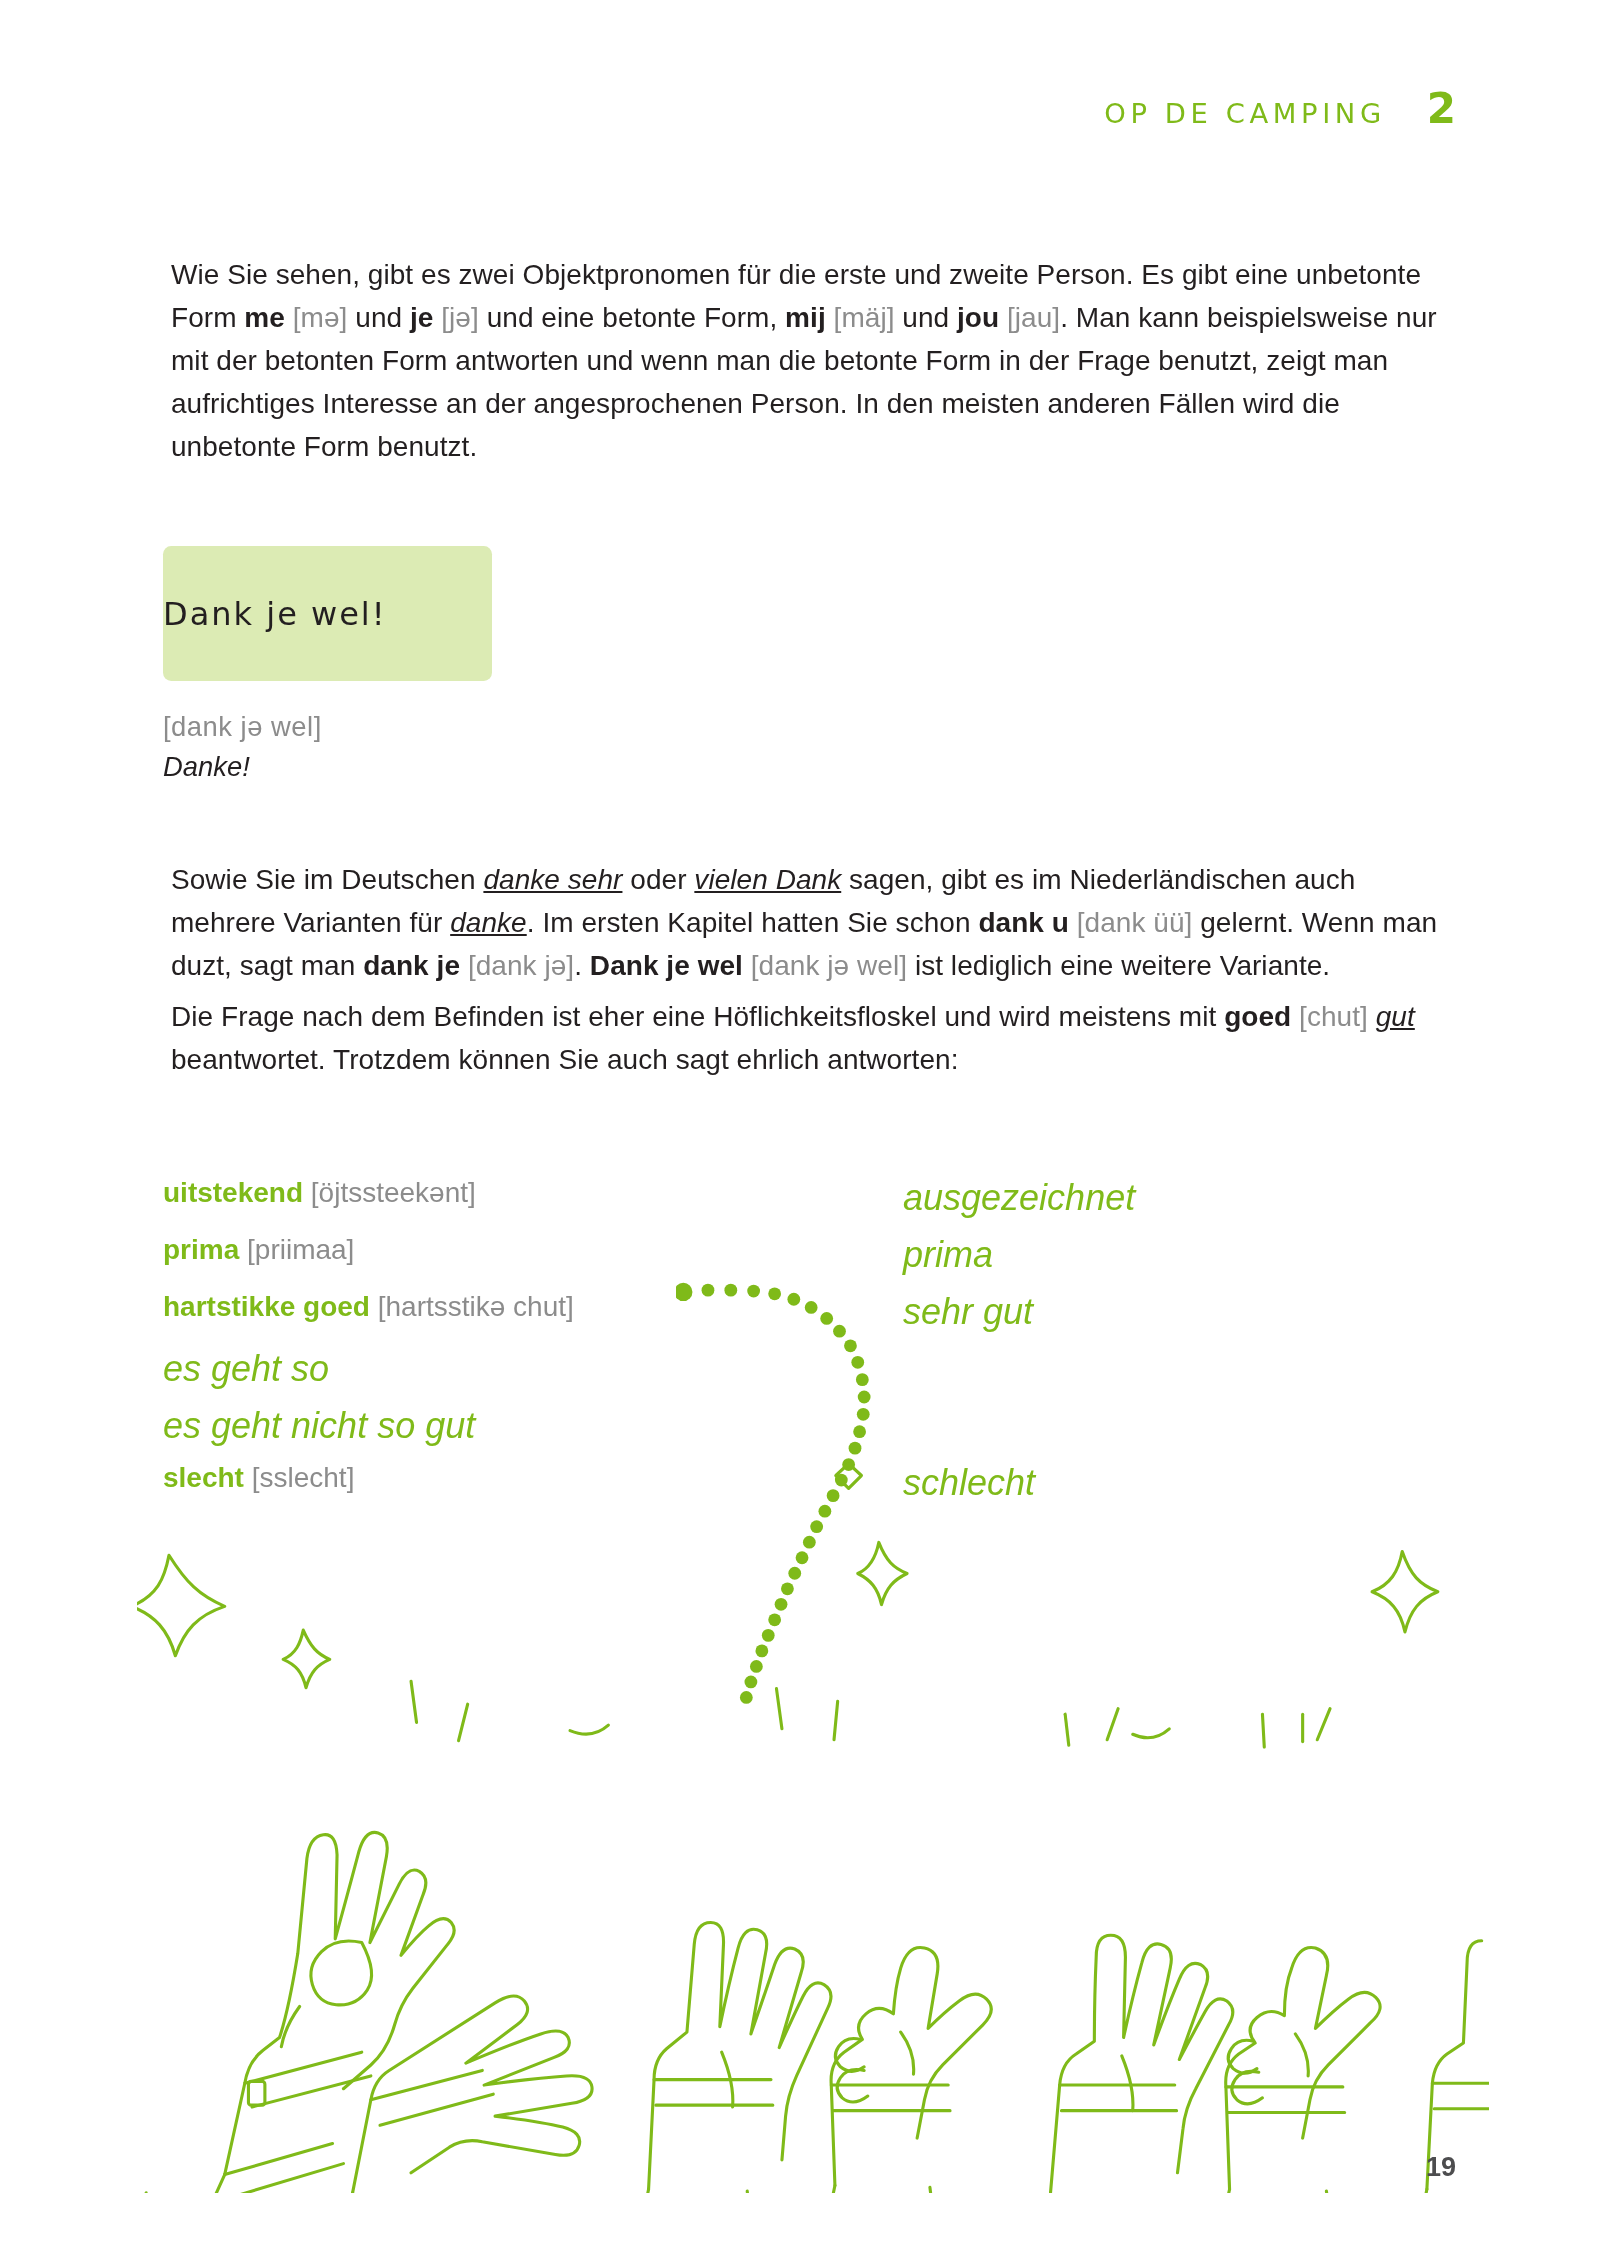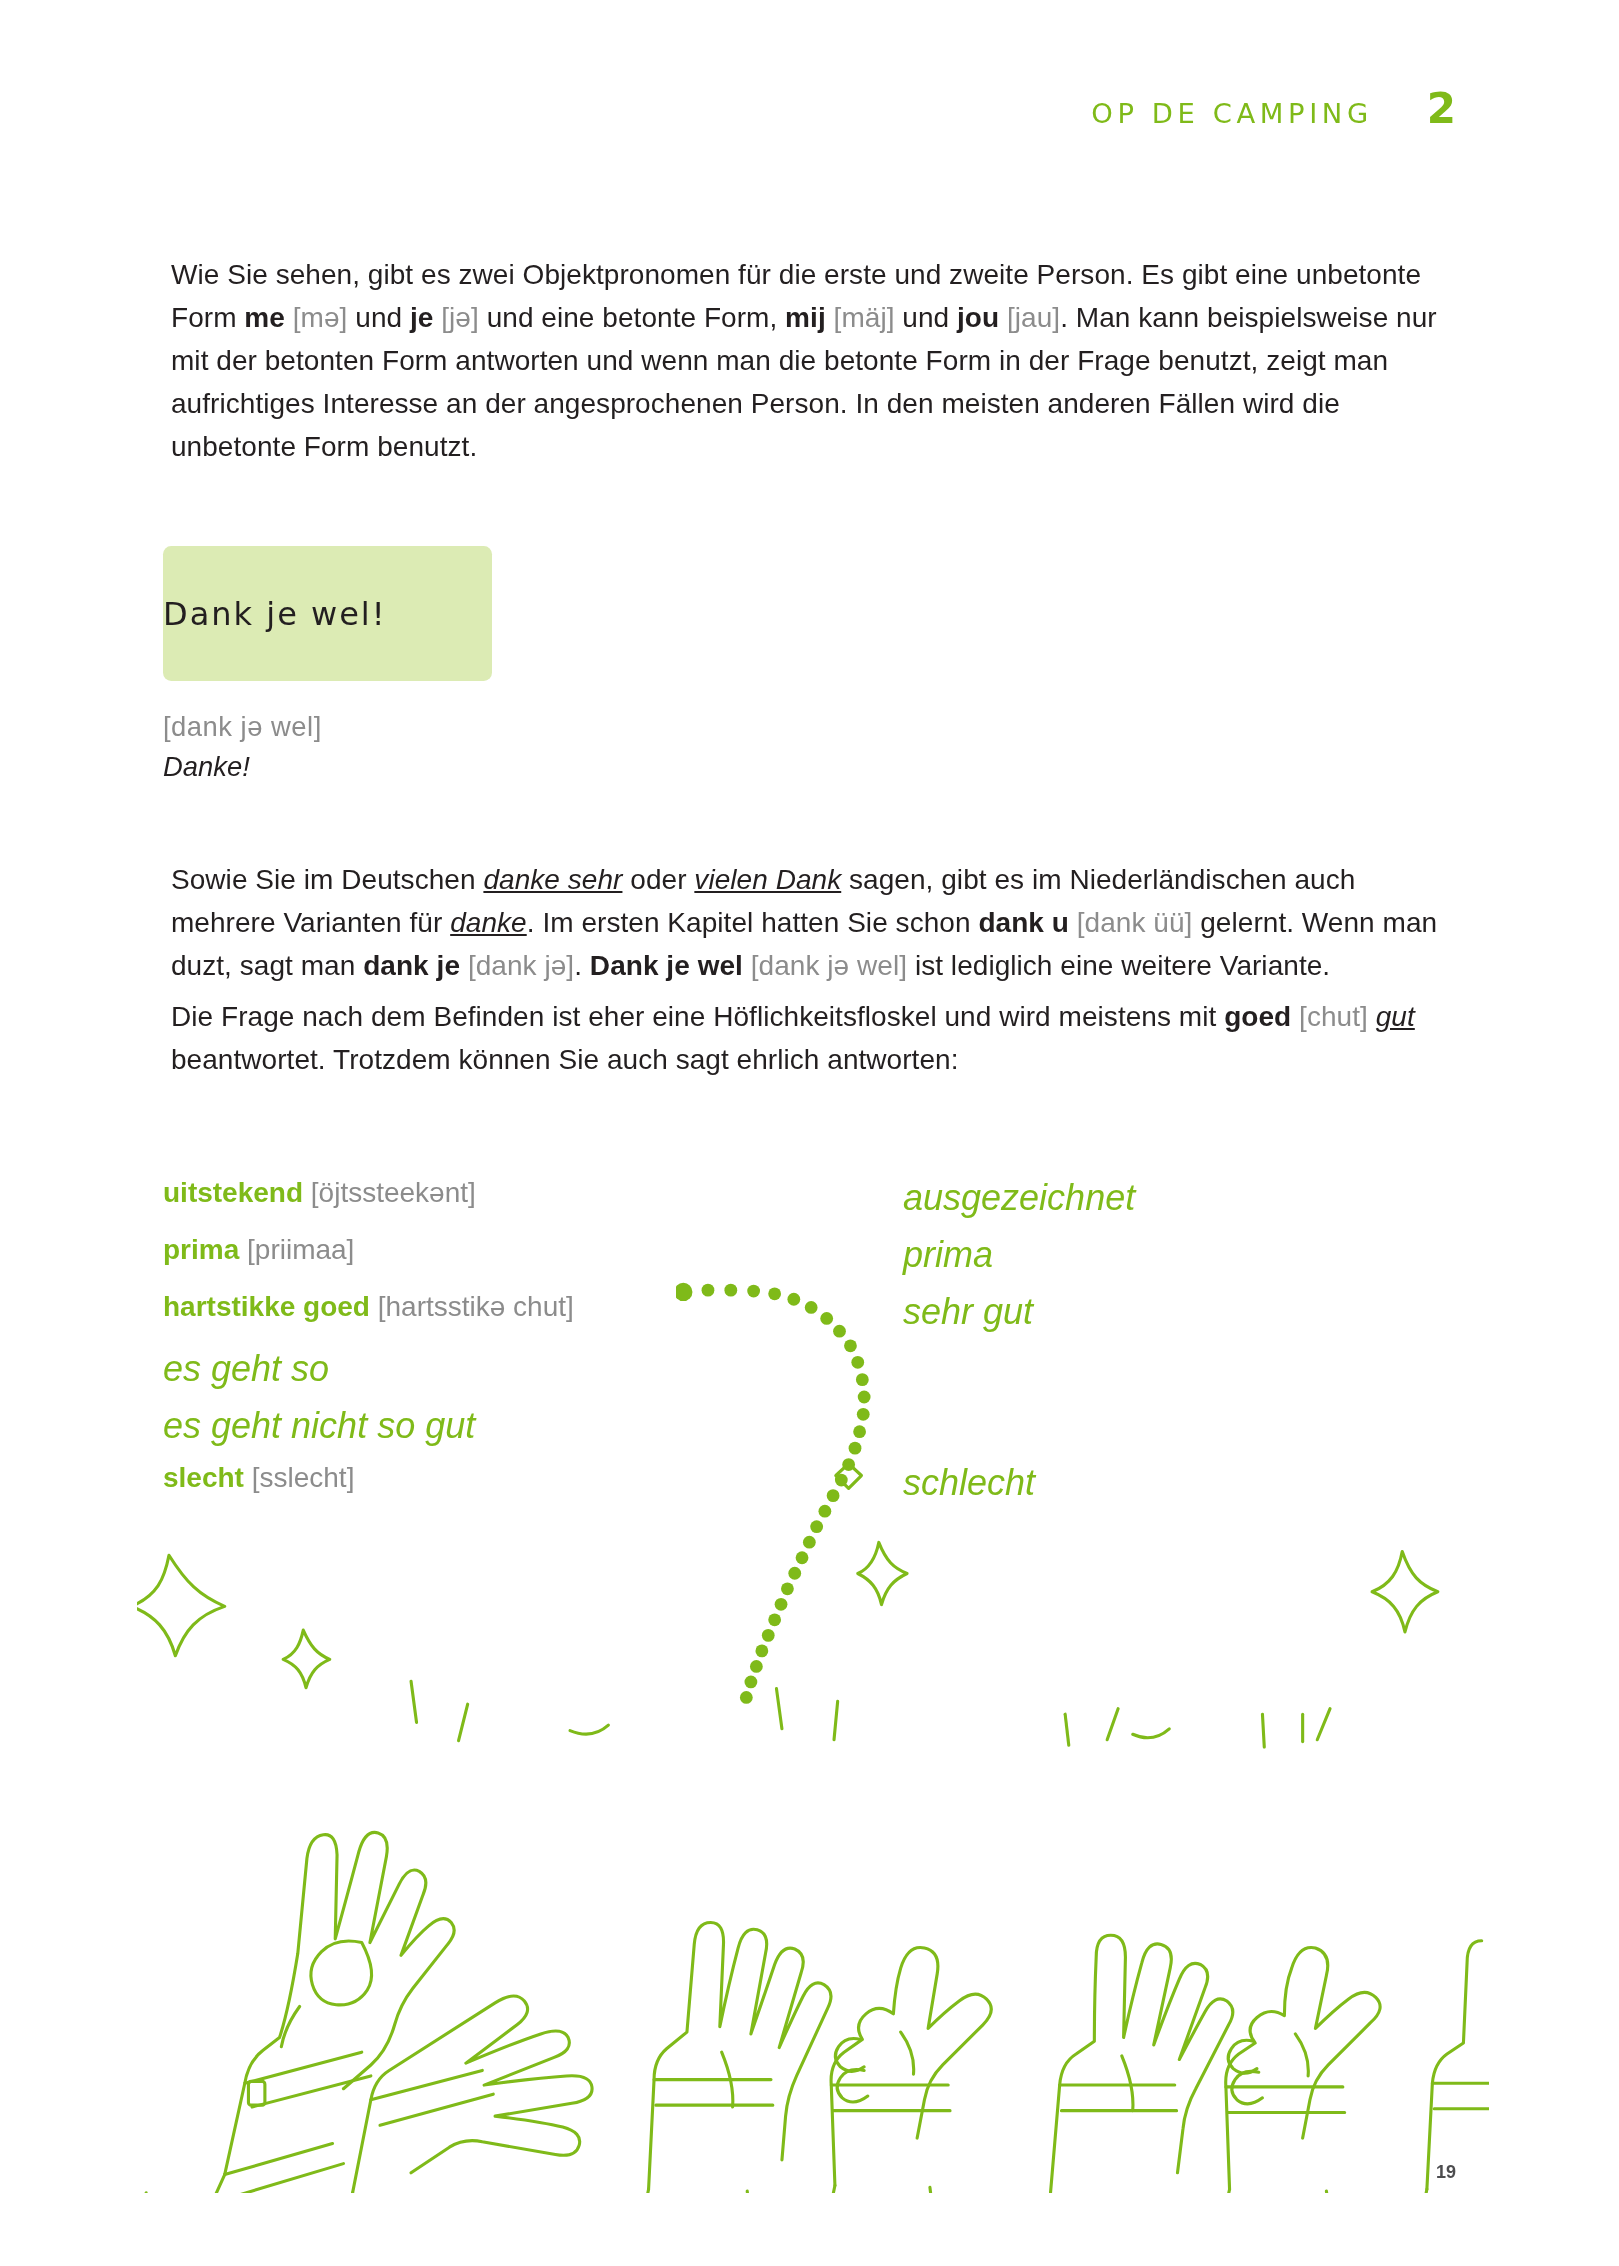--- a/index.html
+++ b/index.html
@@ -23,21 +23,21 @@
     background: #ffffff;
   }
 
   
   .header {
     position: absolute;
     top: 88px;
     right: 163px;
     display: flex;
     align-items: baseline;
-    gap: 54px;
+    gap: 41px;
   }
   .header-title {
     font-family: "DejaVu Sans", sans-serif;
     font-size: 27.4px;
     letter-spacing: 4.6px;
     color: #7FBA19;
     font-weight: 400;
     white-space: nowrap;
   }
   .header-chapter {
@@ -161,21 +161,21 @@
     width: 1352px;
     height: 658px;
     pointer-events: none;
   }
 
   
   .folio {
     position: absolute;
     right: 163px;
     bottom: 84px;
-    font-size: 18px;
+    font-size: 27px;
     font-weight: 700;
     color: #4d4d4f;
   }
 </style>
 </head>
 <body>
 
 <div class="page">
 
   <div class="header">

